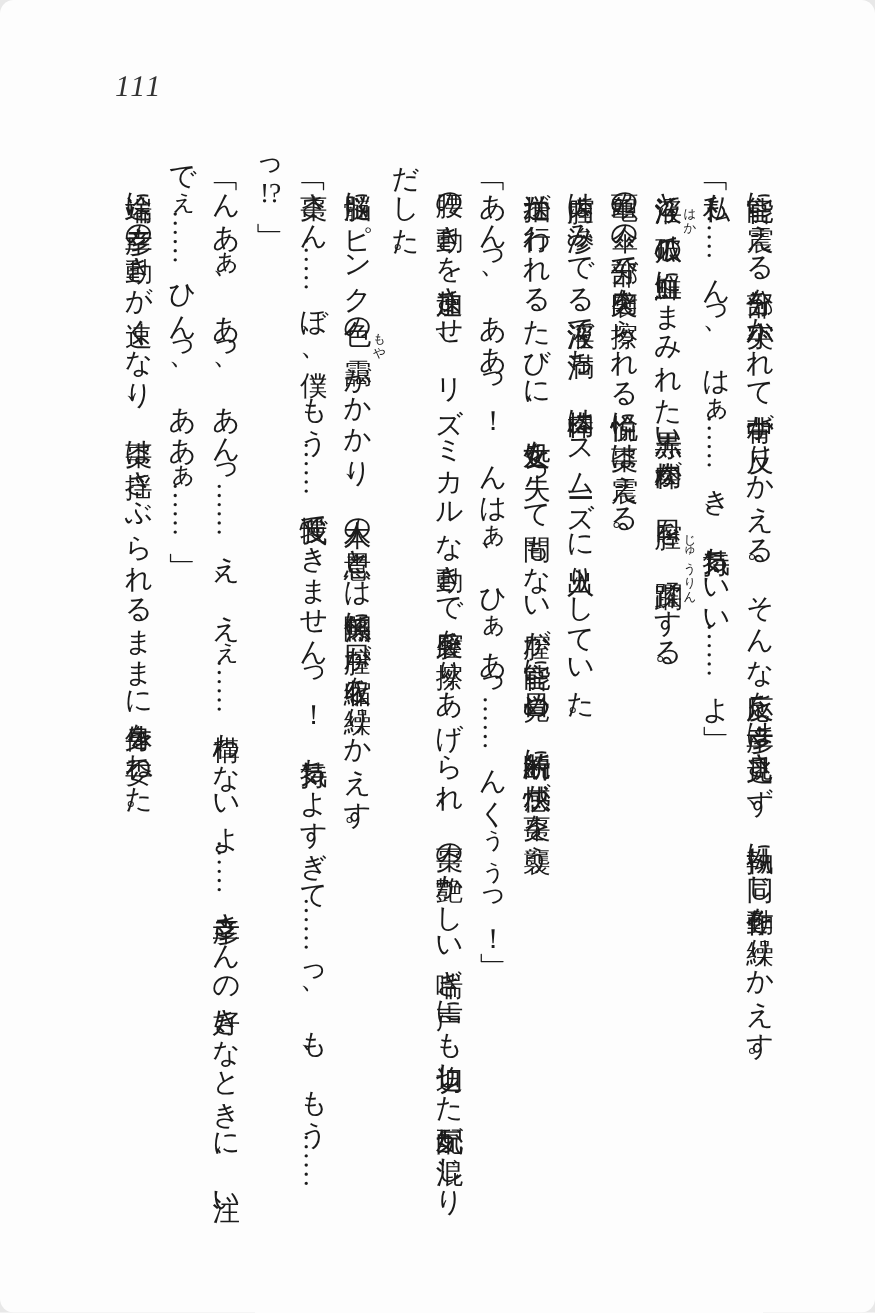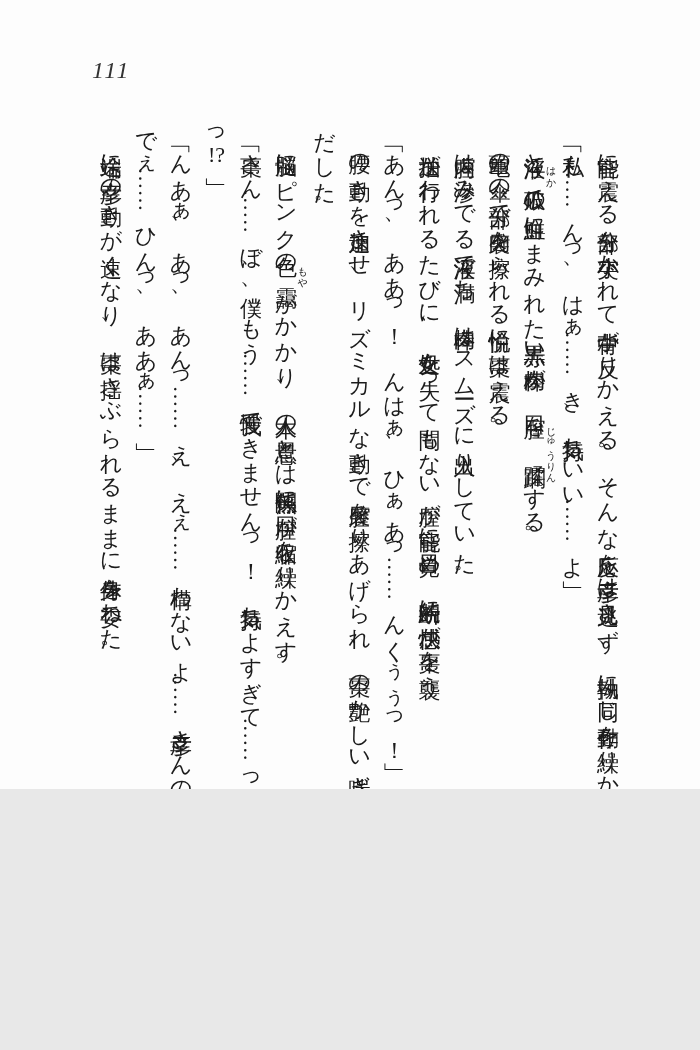--- a/index.html
+++ b/index.html
@@ -8,23 +8,24 @@
     --ink-soft: #333333;
   }
   html, body { margin: 0; padding: 0; }
   body {
     width: 700px; height: 1050px;
     background: #e8e8e8;
     font-family: "Liberation Serif", "DejaVu Serif", serif;
   }
   .book-page {
     position: relative;
-    width: 700px; height: 789px;
+    width: 700px; height: 1050px;
     background: var(--paper);
     overflow: hidden;
+    border-radius: 11px;
   }
   .page-number {
     position: absolute;
     top: 57px; left: 92px;
     font-family: "Liberation Serif", "DejaVu Serif", serif;
     font-style: italic;
     font-size: 24px;
     letter-spacing: 2px;
     color: var(--ink-soft);
   }

